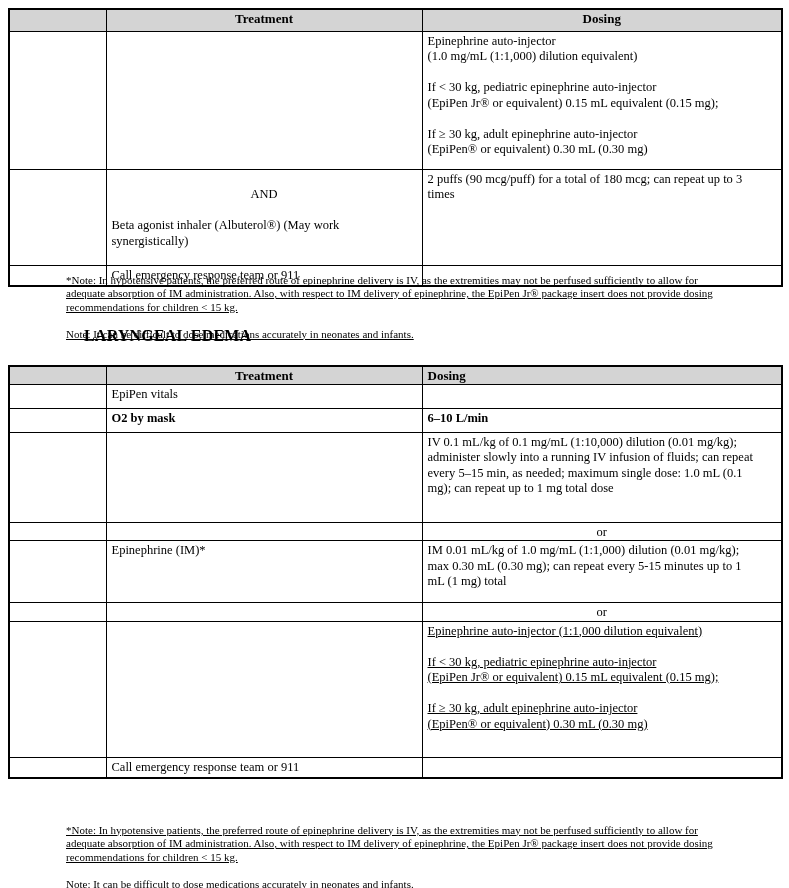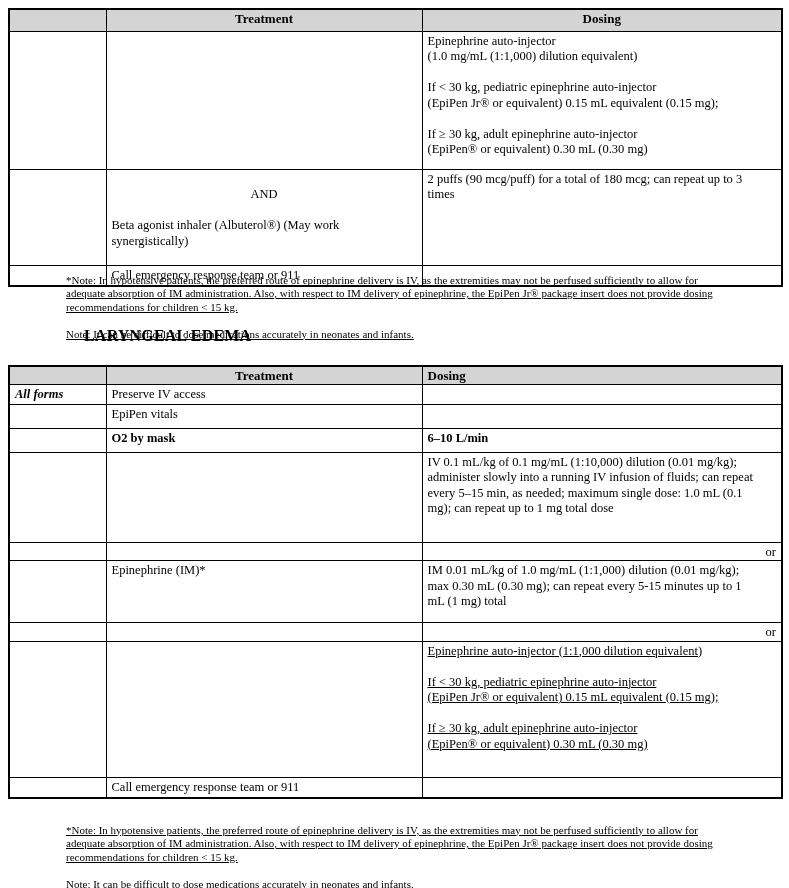--- a/index.html
+++ b/index.html
@@ -28,21 +28,21 @@
     overflow:hidden;
   }
   .doc-table th {
     background:#d4d4d4;
     font-weight:bold;
     text-align:center;
     font-size:13px;
     padding-top:1px;
   }
   .doc-table th.th-left { text-align:left; }
-  .doc-table td.center { text-align:right; }
+  .doc-table td.center { text-align:center; }
   .row-label { font-weight:bold; font-style:italic; }
   .and-line { text-align:center; }
 
   #table1 { left:8px; top:8px; }
   #table2 { left:8px; top:365px; }
 
   
   .t1-h0 { height:22px; }
   .t1-h1 { height:138px; }
   .t1-h2 { height:60px; }
@@ -139,25 +139,20 @@
     <col style="width:97px">
       <col style="width:316px">
       <col style="width:360px">
   </colgroup>
   <tbody>
       <tr class="t2-h0">
     <th></th>
     <th>Treatment</th>
     <th class="th-left">Dosing</th>
   </tr>
-  <tr class="t2-h1">
-    <td class="row-label">All forms</td>
-    <td>Preserve IV access</td>
-    <td></td>
-  </tr>
   <tr class="t2-h2">
     <td></td>
     <td>EpiPen vitals</td>
     <td></td>
   </tr>
   <tr class="t2-h3">
     <td></td>
     <td>O2  by mask</td>
     <td>6–10 L/min</td>
   </tr>

